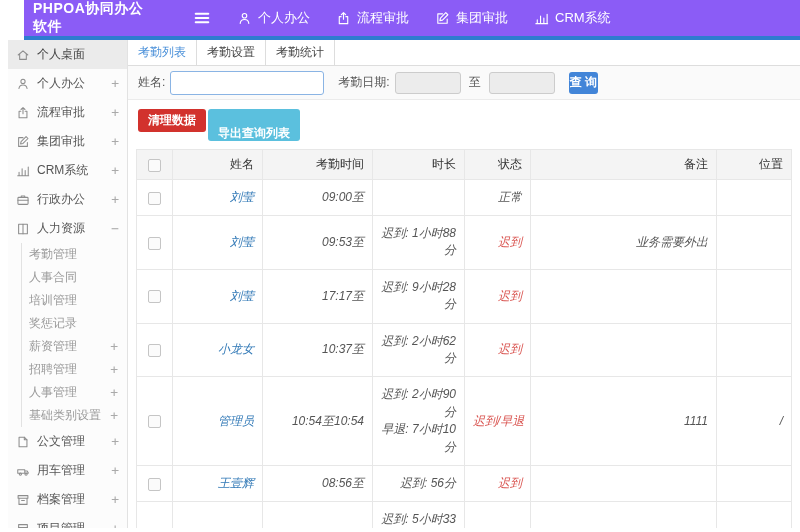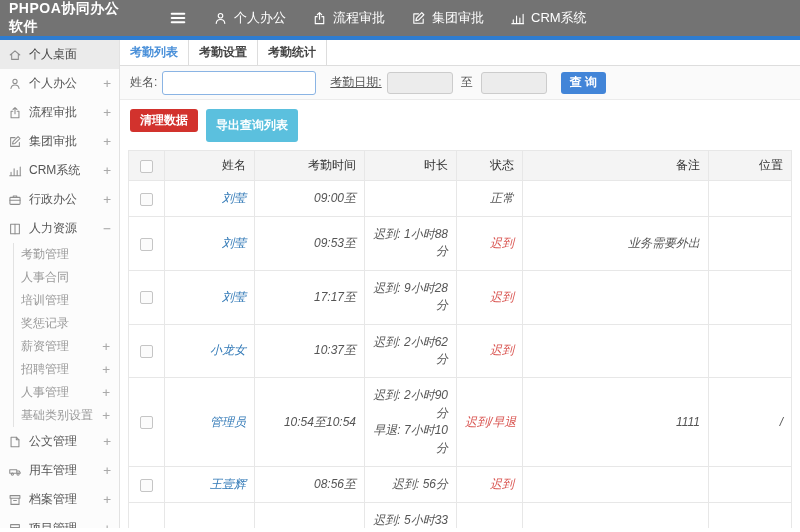--- a/index.html
+++ b/index.html
@@ -3,62 +3,62 @@
 <meta charset="utf-8">
 <style>
   * { margin:0; padding:0; box-sizing:border-box; }
   html,body { width:800px; height:532px; overflow:hidden; }
   body {
     font-family:"Liberation Sans","DejaVu Sans",sans-serif;
     font-size:12px; color:#333; background:#fff;
   }
   
   .topbar {
-    height:40px; background:#737373; border-bottom:4px solid #2e7cd0;
-    display:flex; align-items:center; color:#fff;
+    height:40px; background:#8b5cf6; border-bottom:4px solid #2e7cd0;
+    display:flex; align-items:center; color:#fff;margin-left:24px;
   }
   .logo { width:122px; padding-left:9px; font-size:14px; font-weight:bold; letter-spacing:.5px; }
   .hamburger { margin-left:46px; color:#fff; width:20px; height:20px; cursor:pointer; }
   .topnav { display:flex; align-items:center; margin-left:12px; }
   .topnav-item { display:flex; align-items:center; gap:6px; padding:0 13px; font-size:13px; cursor:pointer; white-space:nowrap; }
   .topnav-item .nicon { width:15px; height:15px; }
   .topnav-item .caret { width:12px; height:12px; margin-left:2px; }
   
   .layout { display:flex; height:488px; }
   
-  .sidebar { width:120px; flex:none; background:#fcfcfc; border-right:1px solid #e2e2e2; overflow:hidden; }
+  .sidebar { width:120px; flex:none; background:#fcfcfc; border-right:1px solid #e2e2e2; overflow:hidden;margin-left:8px; }
   .side-item { height:29px; display:flex; align-items:center; padding:0 8px 0 8px; color:#555; cursor:pointer; }
   .side-item.active { background:#ebebeb; color:#444; }
   .side-item .sicon { width:14px; height:14px; margin-right:7px; color:#8d8d8d; flex:none; }
   .side-item .slabel { flex:1; font-size:12px; white-space:nowrap; overflow:hidden; }
   .expand-mark { color:#aaa; font-size:13px; font-family:"DejaVu Sans Mono",monospace; }
   .submenu { margin-left:13px; border-left:1px solid #e2e2e2; }
   .sub-item { height:23px; display:flex; align-items:center; padding:0 9px 0 7px; color:#999; cursor:pointer; }
   .sub-item .slabel { flex:1; font-size:12px; white-space:nowrap; overflow:hidden; }
   
   .main { flex:1; min-width:0; display:flex; flex-direction:column; background:#fff; }
   .tabbar { display:flex; height:26px; border-bottom:1px solid #ddd; background:#fff; flex:none; }
-  .tab { min-width:66px; padding:0 10px; text-align:center; line-height:25px; font-weight:bold; font-size:12px;
+  .tab { min-width:66px; padding:0 10px; text-align:center; line-height:25px; font-weight:normal; font-size:12px;
          border-right:1px solid #ddd; color:#444; cursor:pointer; }
   .tab.active { color:#4a90d9; }
   .filterbar { height:34px; flex:none; background:#fafafa; border-bottom:1px solid #ebebeb;
                display:flex; align-items:center; padding:0 10px; }
   .flabel { color:#555; margin-right:5px; white-space:nowrap; }
   .name-input { width:154px; height:24px; border:1px solid #8ab4e4; border-radius:3px; padding:0 6px;
                 outline:none; background:#fff; font-size:12px; }
-  .date-label { margin-left:14px;text-decoration:underline; }
+  .date-label { margin-left:14px; }
   .date-input { width:66px; height:22px; background:#ececec; border:1px solid #ccc; border-radius:3px;
                 padding:0 5px; font-size:12px; color:#555; outline:none; }
   .to-label { margin:0 8px; color:#555; }
   .btn { border:none; border-radius:3px; color:#fff; font-size:12px; font-weight:bold; cursor:pointer;
          font-family:inherit; }
-  .btn-search { height:22px; padding:0 9px; margin-left:14px; background:#4285d8; }
-  .actionbar { flex:none; padding:9px 10px 8px 10px; display:flex; gap:8px; background:#fff;font-family:Liberation Serif, serif; }
+  .btn-search { height:22px; padding:0 1px; margin-left:14px; background:#4285d8; }
+  .actionbar { flex:none; padding:9px 10px 8px 10px; display:flex; gap:2px; background:#fff;font-family:Liberation Serif, serif; }
   .btn-danger { height:23px; padding:0 10px; background:#d2322d; }
-  .btn-info   { height:33px; padding:8px 10px; background:#5bc0de; }
+  .btn-info   { height:23px; padding:16px 10px; background:#5bc0de; }
   
   .table-wrap { flex:1; padding:0 8px; overflow:hidden; }
   table { width:100%; border-collapse:collapse; table-layout:fixed; }
   th,td { border:1px solid #e7e7e7; padding:6px 8px; font-size:12px; text-align:right; vertical-align:middle; }
   th { background:#f4f4f4; color:#333; font-weight:normal; padding:6px 8px; }
   td { padding:9px 8px; color:#555;font-style:italic; }
   .col-chk { width:36px; } .col-name { width:90px; } .col-time { width:110px; }
   .col-dur { width:92px; } .col-status { width:66px; } .col-note { width:186px; }
   td.chk-cell, th.chk-cell { text-align:center; padding:6px 4px; }
   .checkbox { display:inline-block; width:13px; height:13px; background:#fbfbfb; border:1px solid #c5c5c5;

